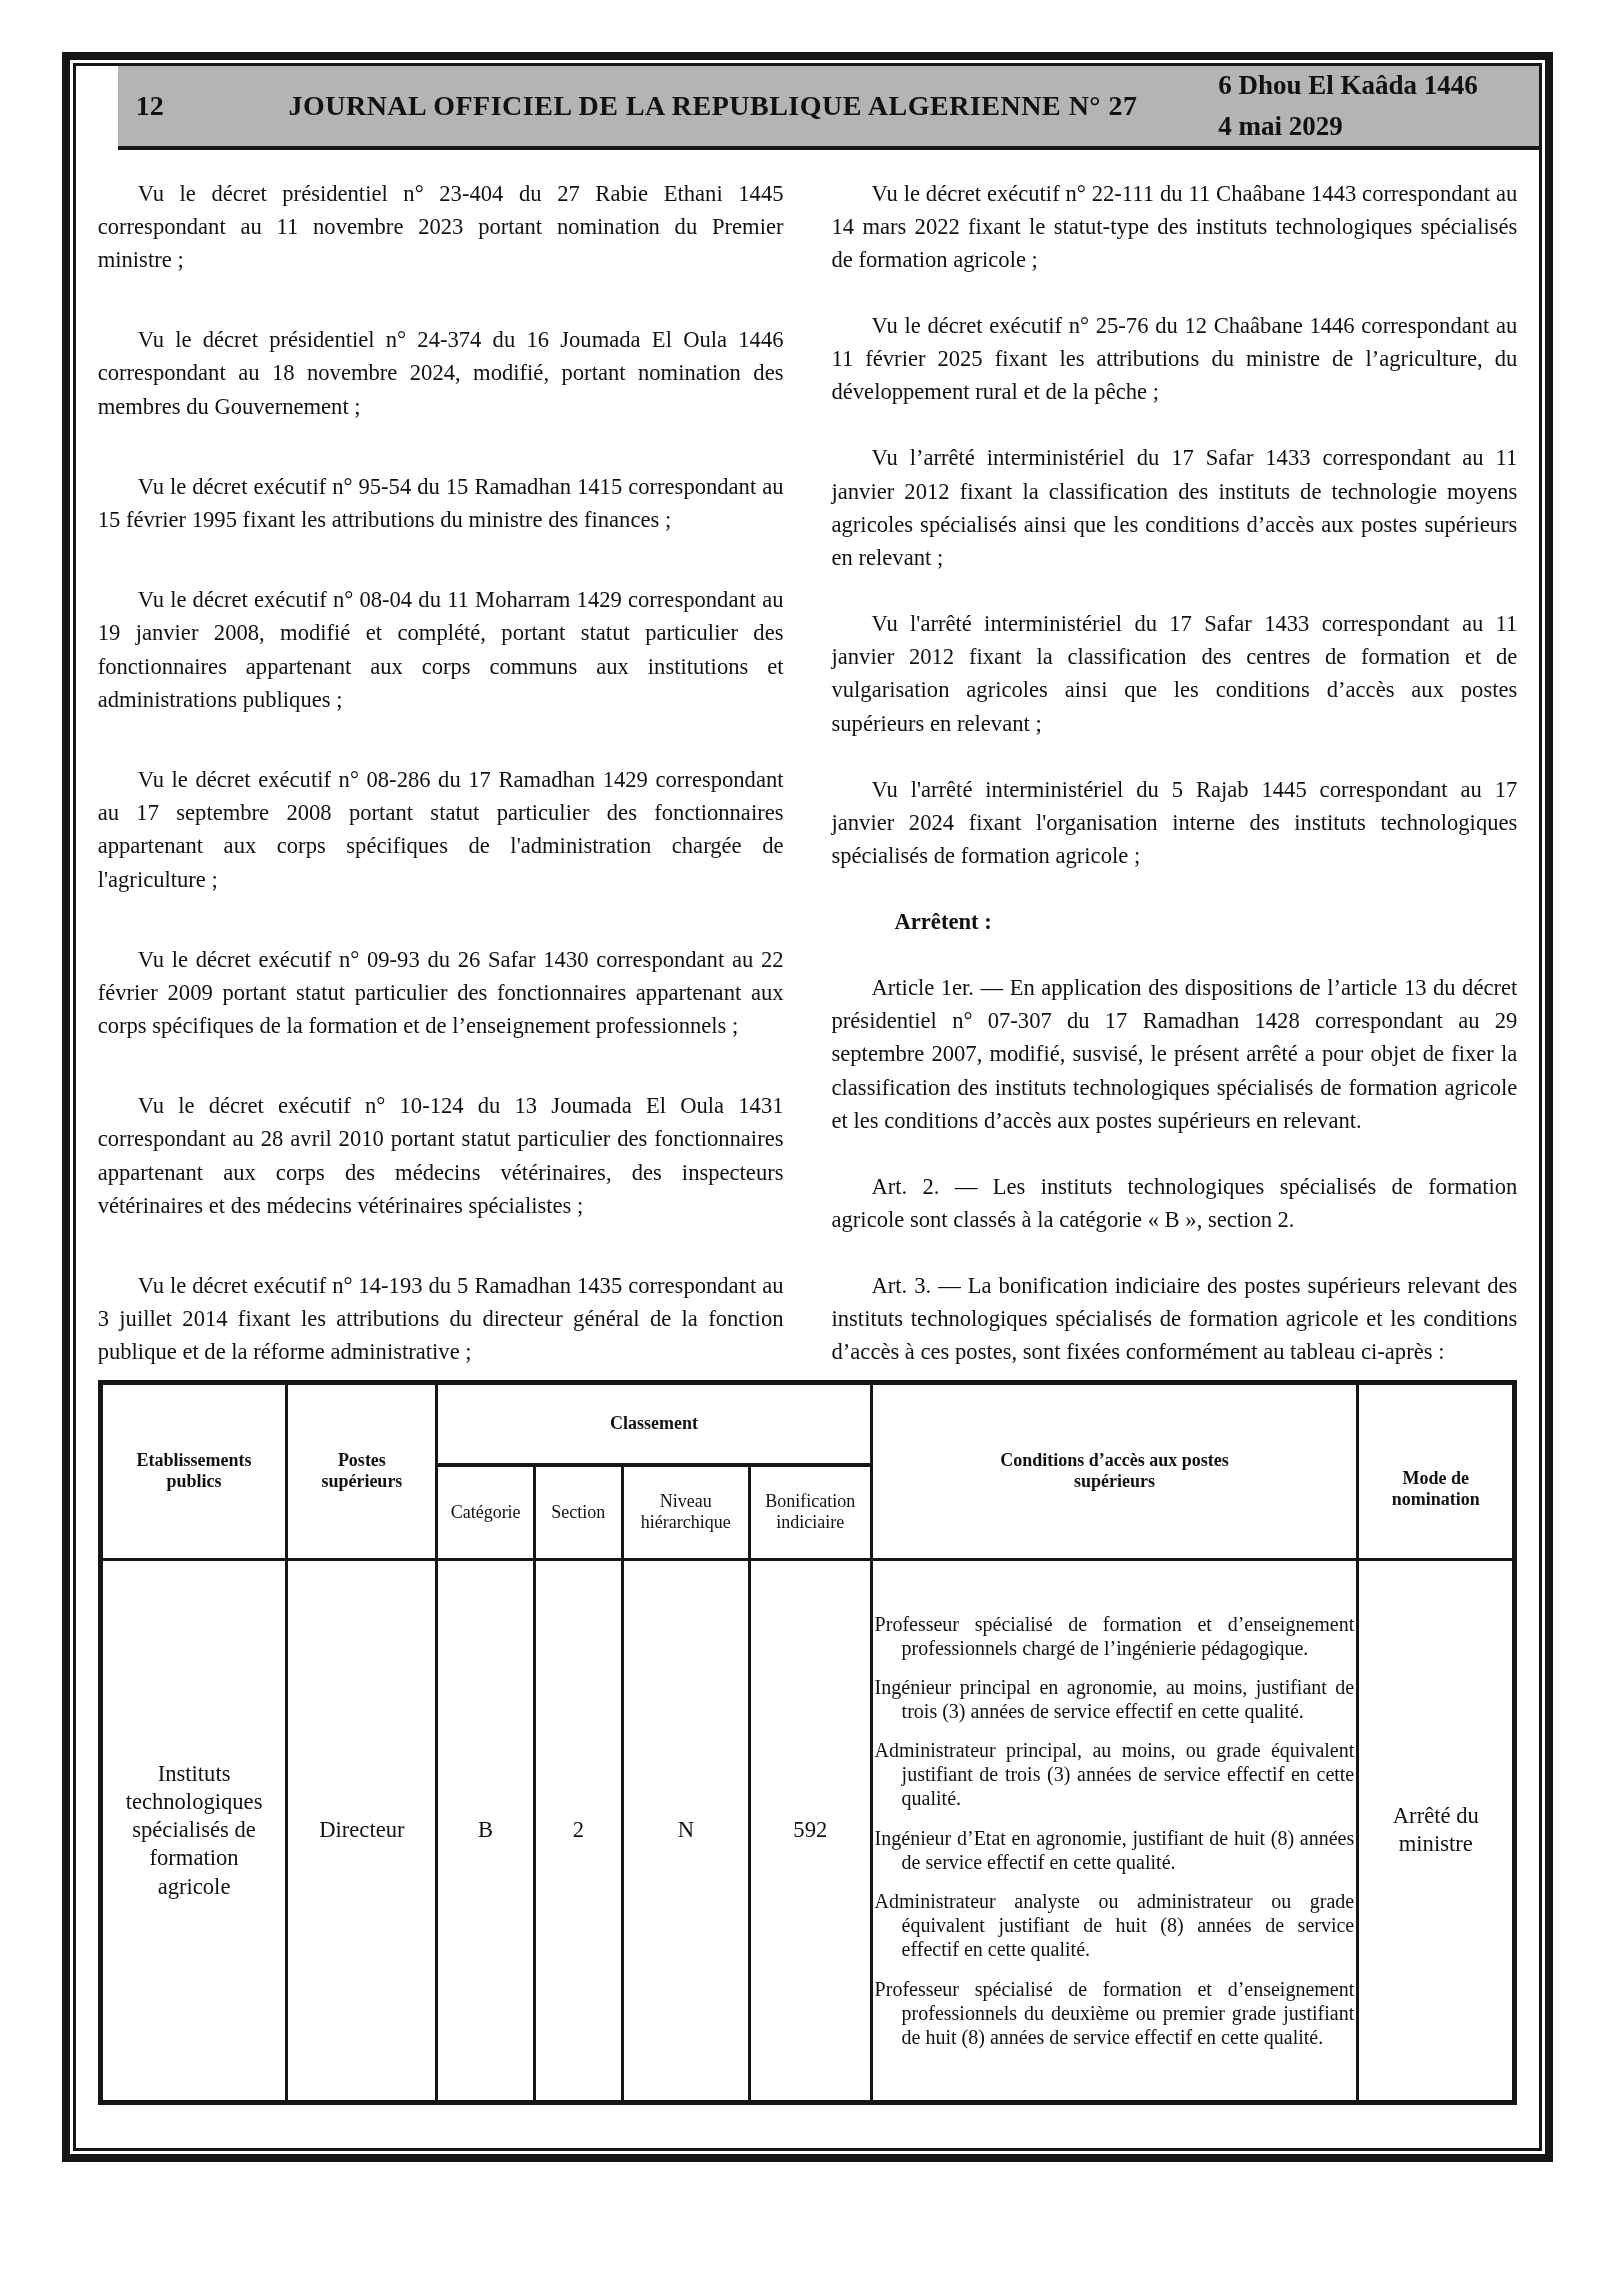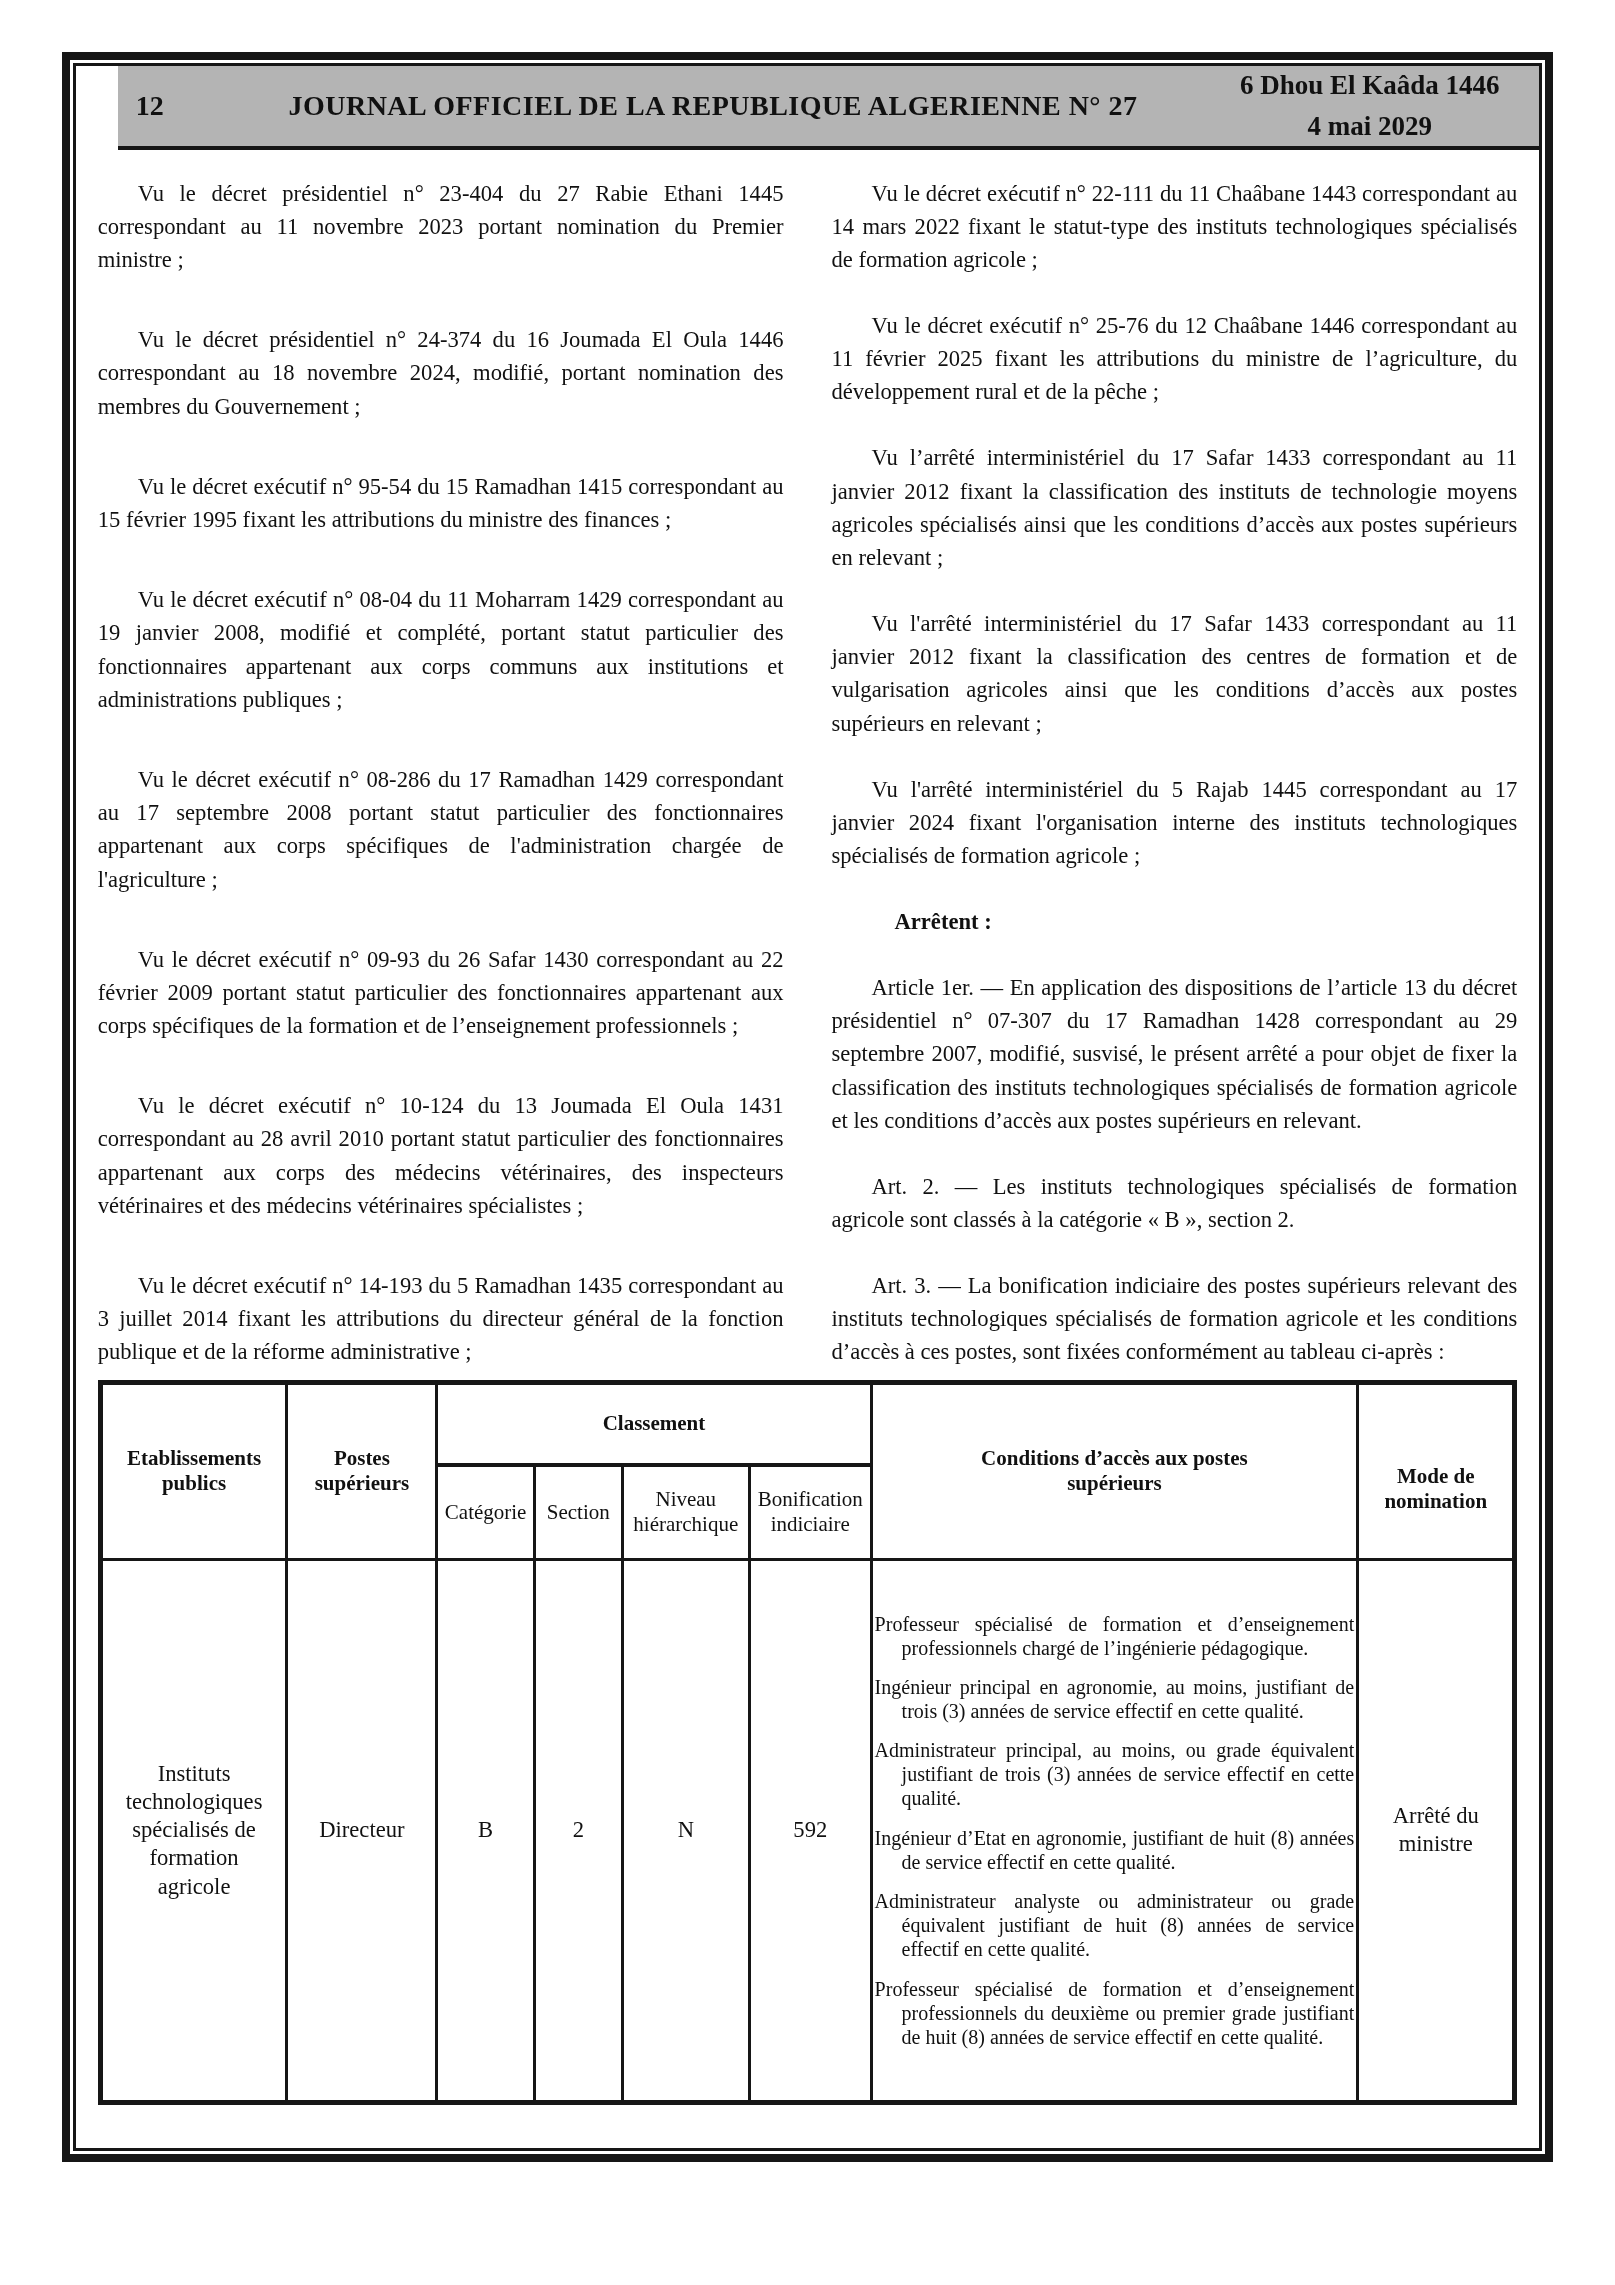--- a/index.html
+++ b/index.html
@@ -29,21 +29,21 @@
     border-bottom:4.5px solid #161616;
     display:flex;align-items:center;
     padding:0 18px;
     box-sizing:content-box;
     margin-left:42px;
   }
   .page-num{width:72px;font-weight:bold;font-size:28px;}
   .journal-title{flex:1;text-align:center;font-weight:bold;font-size:28px;letter-spacing:0.5px;}
   .dates{
     width:303px;display:flex;flex-direction:column;gap:11.8px;
-    text-align:center;font-weight:bold;font-size:27px;line-height:1.05;
+    text-align:left;font-weight:bold;font-size:27px;line-height:1.05;
   }
   
   .content{padding:27px 22px 0;}
   .columns{display:flex;gap:48px;height:1192px;overflow:hidden;}
   .col{flex:1;display:flex;flex-direction:column;justify-content:space-between;}
   .col p{
     margin:0;
     font-size:22.6px;line-height:1.47;
     text-align:justify;text-indent:40px;
   }
@@ -54,21 +54,21 @@
   }
   
   .table-wrap{margin-top:11px;}
   table{
     width:100%;border-collapse:collapse;table-layout:fixed;
     border:5.4px solid #161616;
   }
   th,td{border:3.6px solid #161616;box-sizing:border-box;}
   thead th{
     text-align:center;vertical-align:middle;
-    font-size:21px;font-weight:bold;padding:3.6px 1.8px;
+    font-size:18px;font-weight:bold;padding:3.6px 1.8px;
   }
   .hrow1 th{height:83px;}
   .hrow2 th{height:94px;font-weight:normal;}
   .th-classement{border-bottom-width:4.5px;}
   .hdr-narrow{display:inline-block;max-width:156px;}
   .hdr-postes{display:inline-block;max-width:113px;}
   .hdr-niveau{display:inline-block;max-width:122px;}
   .hdr-bonif{display:inline-block;max-width:113px;}
   .hdr-cond{display:inline-block;max-width:267px;}
   .hdr-mode{display:inline-block;max-width:113px;margin-top:36px;}

